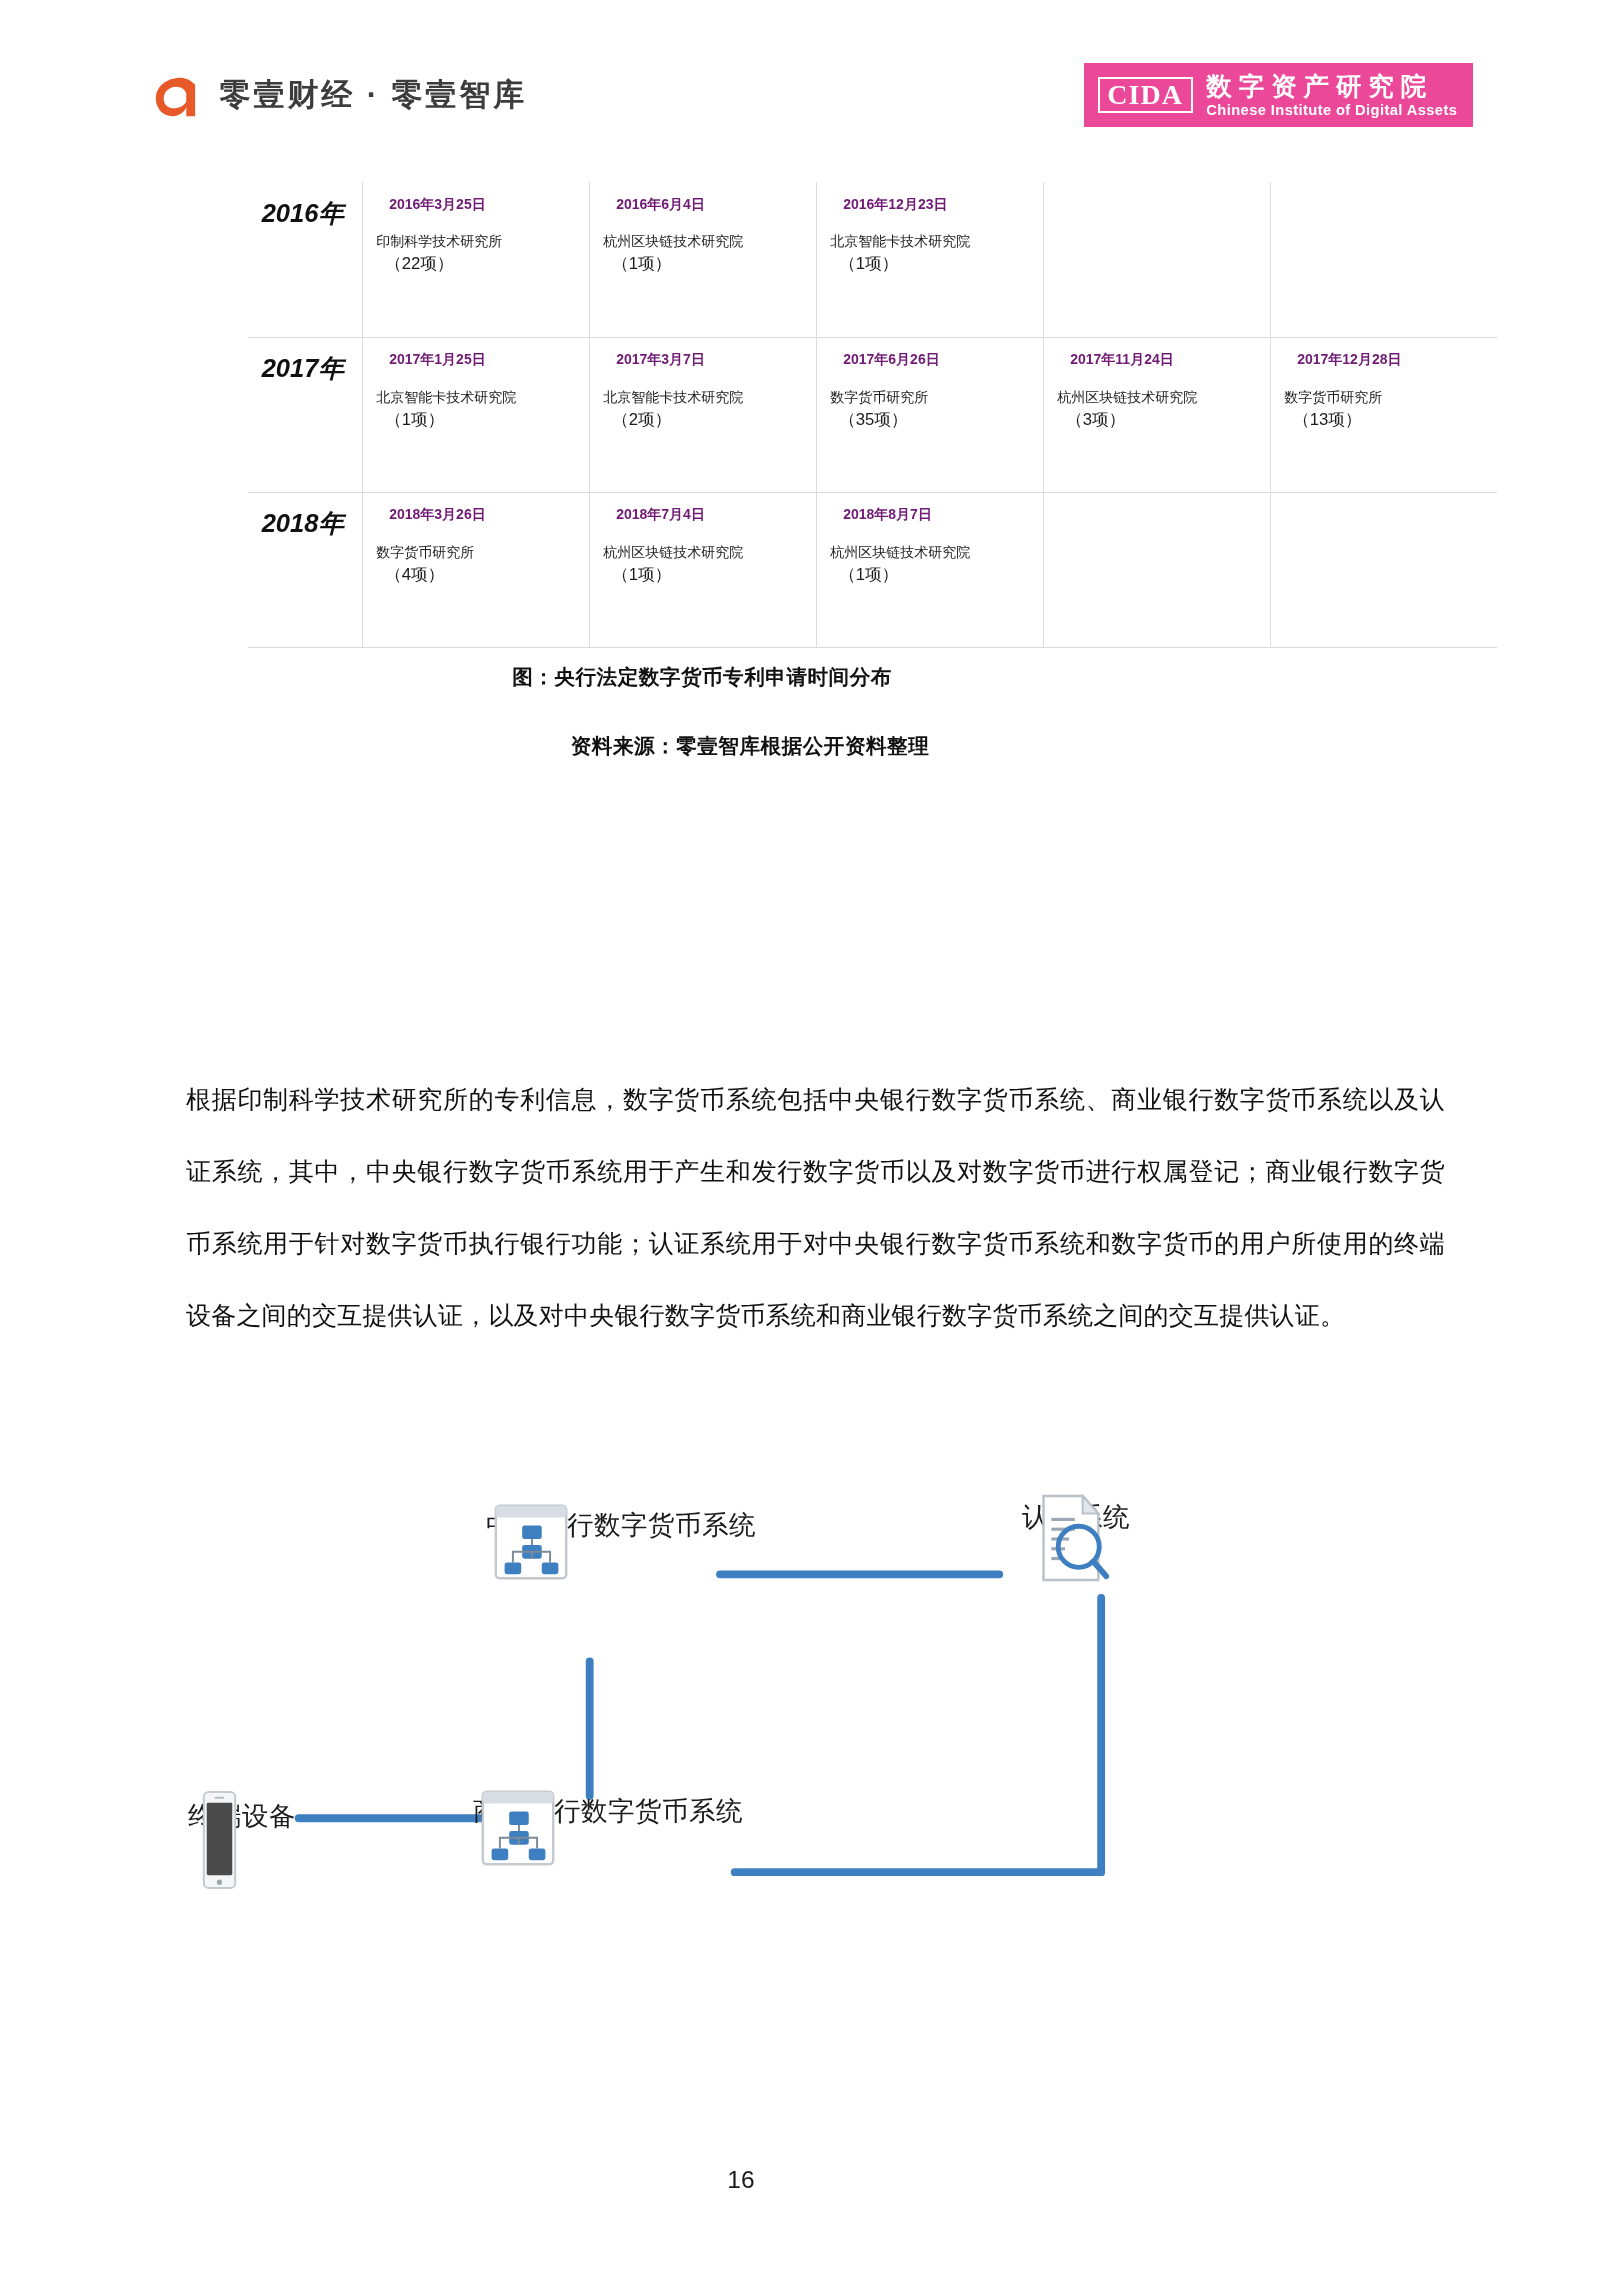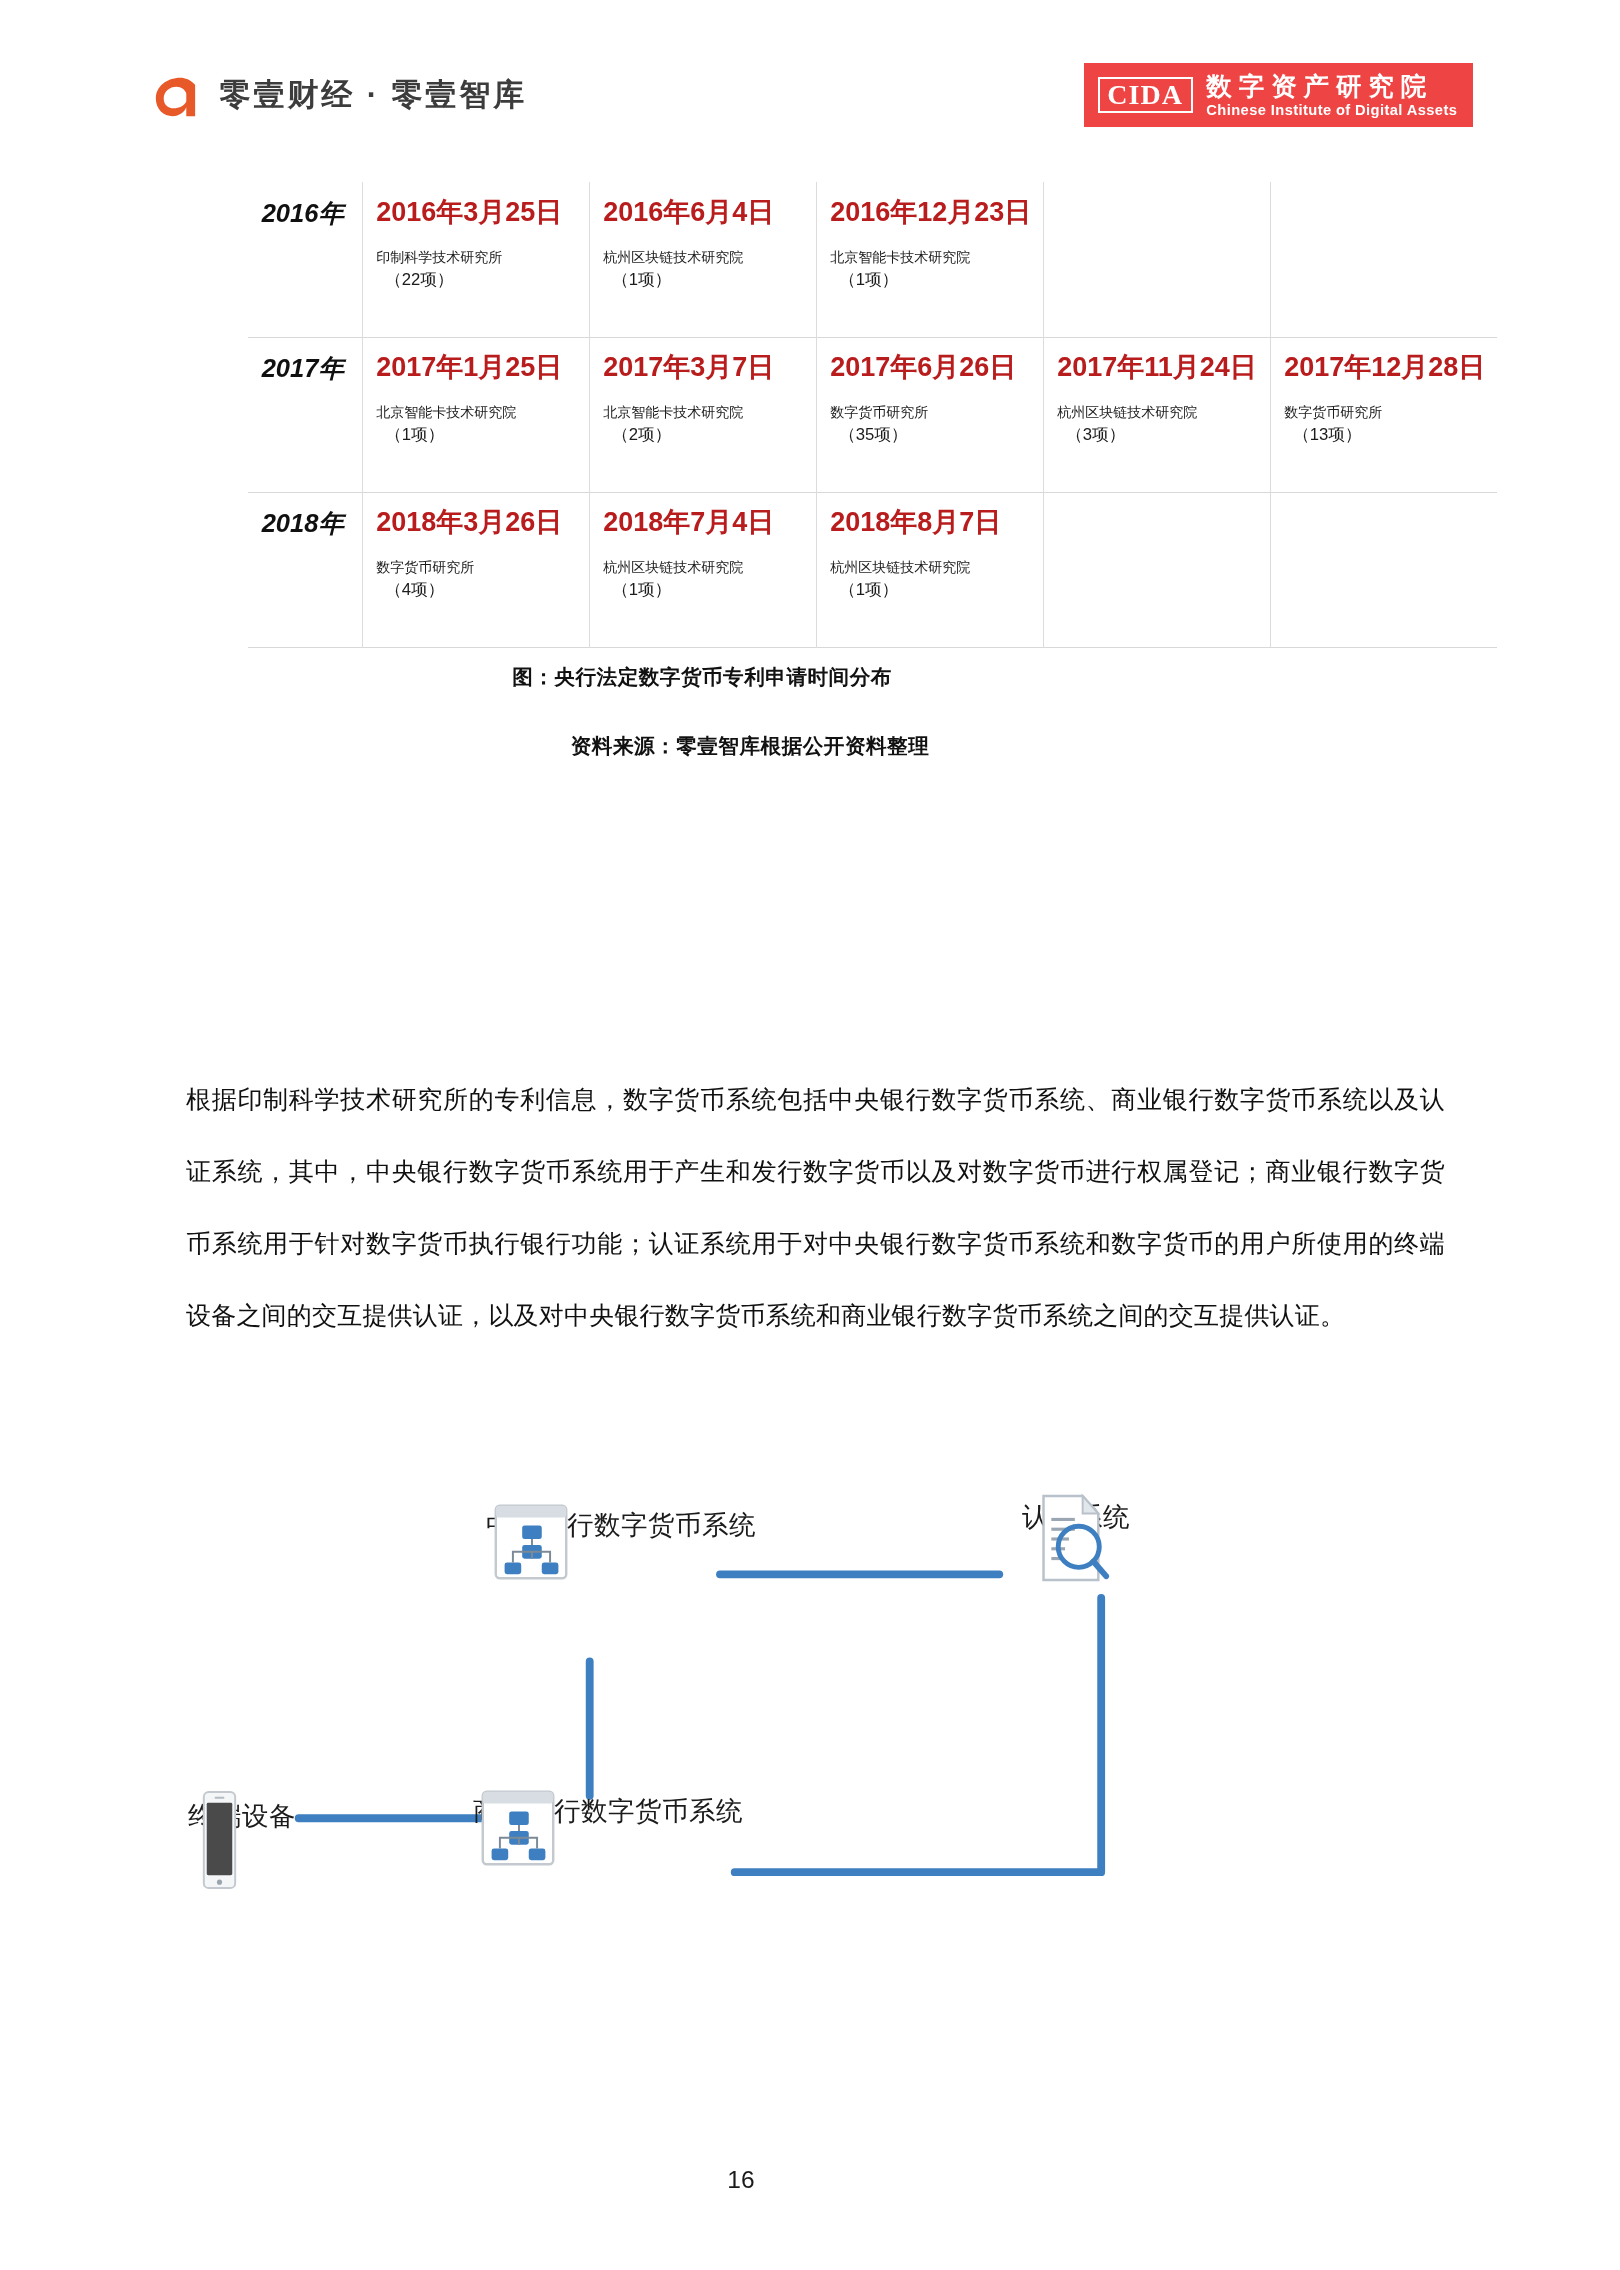--- a/index.html
+++ b/index.html
@@ -45,21 +45,21 @@
   }
   .alpha-logo svg { display: block; }
   .brand-left-text {
     font-size: 31px;
     font-weight: bold;
     letter-spacing: 2.9px;
     color: #3c3c3c;
     white-space: nowrap;
   }
   .cida-logo {
-    background: #ef4444;
+    background: #ec4899;
     padding: 8.8px 15.7px 8.8px 13.7px;
     display: flex;
     align-items: center;
     gap: 13.7px;
   }
   .cida-mark {
     border: 2.9px solid #ffffff;
     padding: 2px 7.8px 2.9px 7.8px;
     color: #ffffff;
     font-size: 28px;
@@ -115,26 +115,27 @@
     padding-left: 21.6px;
   }
   .year-label {
     font-style: italic;
     font-weight: bold;
     font-size: 25.5px;
     color: #101010;
     white-space: nowrap;
   }
   .cell-date {
-    font-size: 27px;
-    font-weight: bold;
-    color: #b91c1c;
+    font-size: 14px;
+    font-weight: bold;
+    color: #701a75;
     line-height: 1.2;
     white-space: nowrap;
     margin-bottom: 19.6px;
+    margin-left: 13px;
   }
   .cell-inst {
     font-size: 14px;
     color: #1c1c1c;
     line-height: 1.45;
     white-space: nowrap;
     font-family: Liberation Mono, monospace;
   }
   .cell-count {
     font-size: 16.7px;

